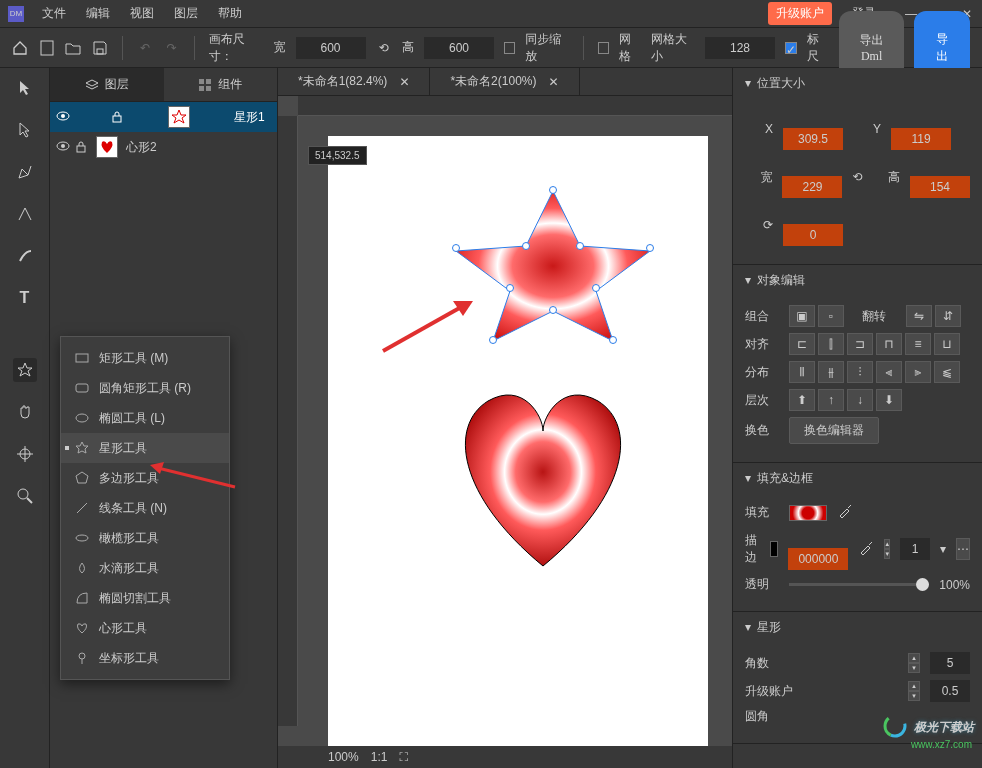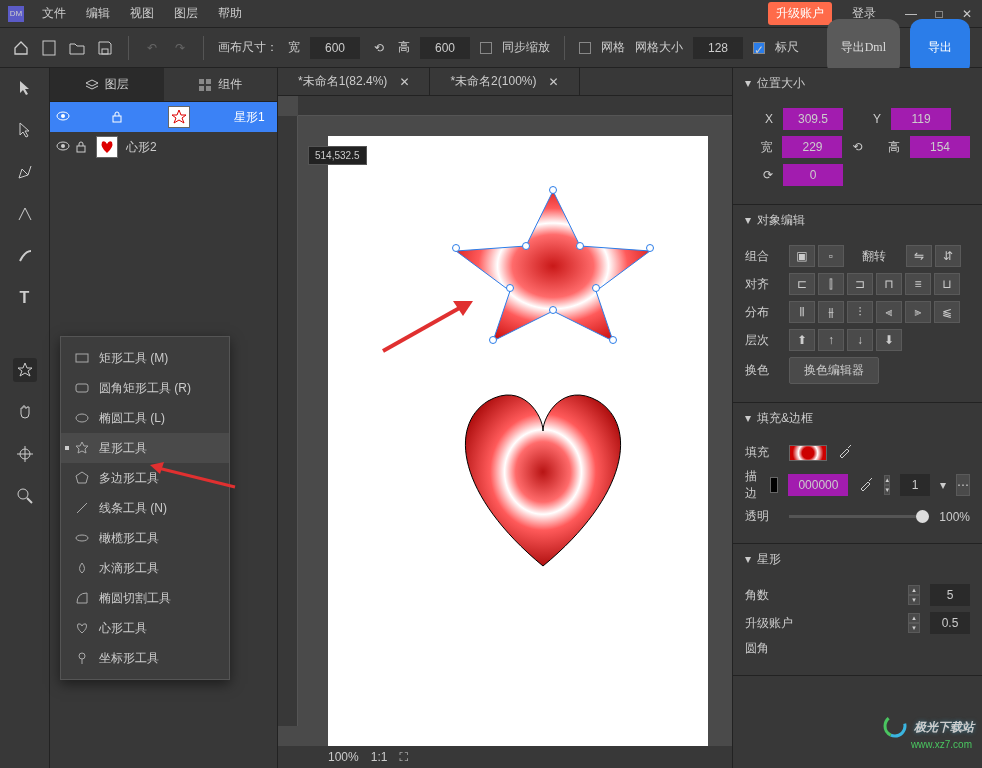--- a/index.html
+++ b/index.html
@@ -8,34 +8,34 @@
 .titlebar .logo{width:16px;height:16px;background:#5b5bc7;margin-right:10px;display:flex;align-items:center;justify-content:center;font-size:8px;}
 .titlebar .menus{display:flex;gap:4px;}
 .titlebar .menus span{padding:4px 8px;}
 .titlebar .right{margin-left:auto;display:flex;align-items:center;gap:20px;}
 .btn-upgrade{background:#ff6b4a;color:#fff;padding:3px 8px;border-radius:3px;}
 .win-ctrl{display:flex;gap:14px;margin-left:8px;}
 .win-ctrl span{width:14px;text-align:center;}
 .toolbar{height:40px;background:#383838;display:flex;align-items:center;padding:0 12px;gap:10px;border-bottom:1px solid #222;}
 .toolbar .ico{width:18px;height:18px;display:flex;align-items:center;justify-content:center;}
 .divider{width:1px;height:24px;background:#555;margin:0 4px;}
-.numinput{background:#2a2a2a;border:none;width:50px;height:22px;text-align:center;color:#ccc;}
-.numinput2{background:#a21caf;border:none;width:60px;height:22px;text-align:center;color:#ccc;}
+.numinput{background:#2a2a2a;border:none;width:70px;height:22px;text-align:center;color:#ccc;}
+.numinput2{background:#c2410c;border:none;width:60px;height:22px;text-align:center;color:#ccc;margin-top:20px;}
 .chk{width:12px;height:12px;border:1px solid #888;display:inline-block;}
 .btn-gray{background:#5a5a5a;color:#ddd;padding:5px 14px;border-radius:12px;border:none;font-family:Liberation Serif, serif;}
 .btn-blue{background:#2b7de9;color:#fff;padding:20px 18px;border-radius:12px;border:none;}
 .mainarea{display:flex;height:700px;}
 .lefttools{width:50px;background:#383838;display:flex;flex-direction:column;align-items:center;padding-top:8px;gap:18px;border-right:1px solid #222;position:relative;}
 .lefttools .tool{width:24px;height:24px;display:flex;align-items:center;justify-content:center;cursor:pointer;}
 .leftpanel{width:228px;background:#383838;border-right:1px solid #222;}
 .tabs{height:34px;display:flex;border-bottom:1px solid #222;}
 .tab{flex:1;display:flex;align-items:center;justify-content:center;gap:6px;}
 .tab.active{background:#2a2a2a;}
 .layer-row{height:30px;display:flex;align-items:center;padding:0 6px;gap:8px;}
-.layer-row.sel{background:#3b82f6;color:#fff;gap:44px;}
+.layer-row.sel{background:#0c4a6e;color:#fff;gap:44px;}
 .layer-row.sel span{color:#fff;}
 .layer-thumb{width:22px;height:22px;background:#fff;border:1px solid #666;display:flex;align-items:center;justify-content:center;}
 .eye{width:12px;height:12px;}
 .lock{width:12px;height:12px;}
 .centerarea{flex:1;background:#4a4a4a;display:flex;flex-direction:column;}
 .doctabs{height:28px;display:flex;background:#383838;border-bottom:1px solid #222;}
 .doctab{padding:0 20px;display:flex;align-items:center;gap:12px;border-right:1px solid #222;}
 .canvas-wrap{flex:1;position:relative;overflow:hidden;background:#4a4a4a;text-decoration:underline;}
 .ruler-h{position:absolute;top:0;left:20px;right:0;height:20px;background:#383838;border-bottom:1px solid #555;}
 .ruler-v{position:absolute;top:20px;left:0;width:20px;bottom:20px;background:#383838;border-right:1px solid #555;}

